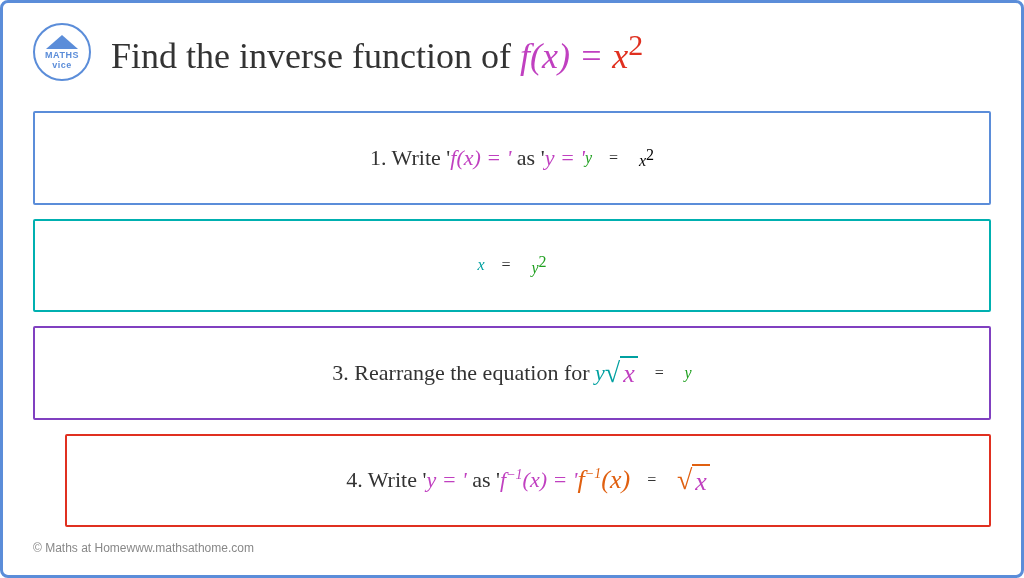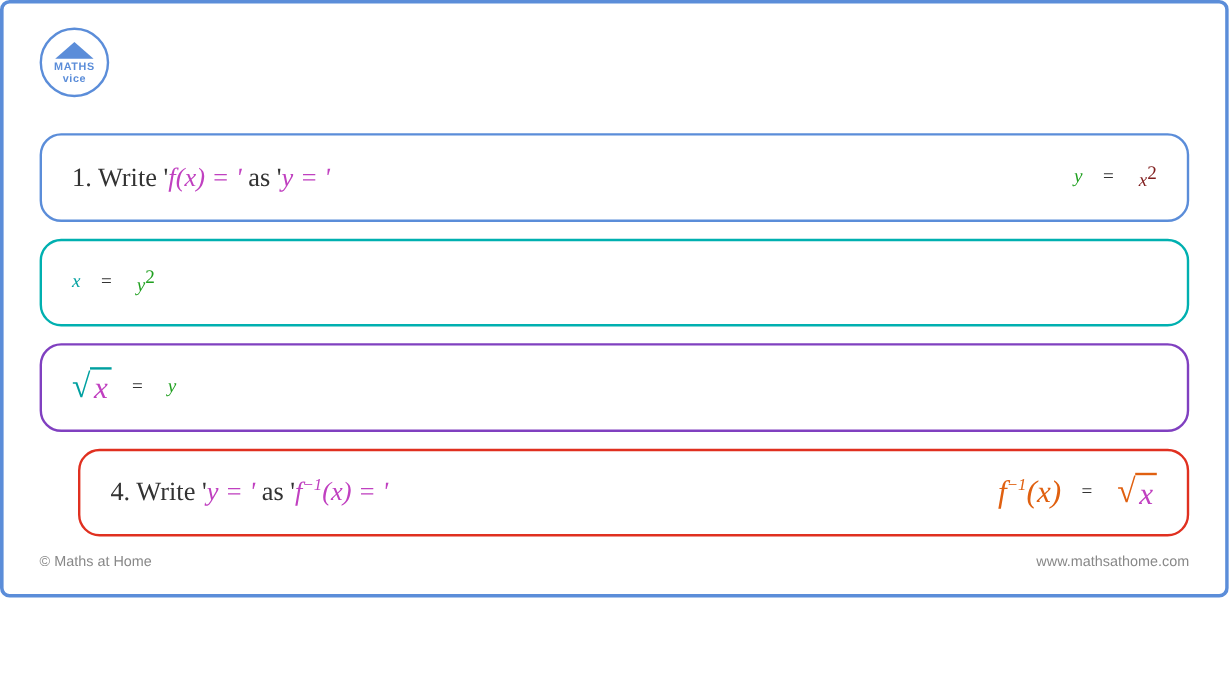--- a/index.html
+++ b/index.html
@@ -7,21 +7,21 @@
     body {
       width: 1024px;
       height: 578px;
       background: #fff;
       font-family: 'Georgia', serif;
       overflow: hidden;
     }
 
     .main-container {
       width: 1024px;
-      height: 498px;
+      height: 578px;
       background: #fff;
       border: 3px solid #5b8dd9;
       border-radius: 8px;
       position: relative;
       padding: 10px 30px 20px 30px;
       display: flex;
       flex-direction: column;
     }
 
     .header {
@@ -89,25 +89,25 @@
 
     .content-area {
       flex: 1;
       display: flex;
       flex-direction: column;
       gap: 14px;
       padding: 15px 0 10px 0;
     }
 
     .step-box {
-      border-radius: 18px;
+      border-radius: 2px;
       padding: 6px 25px;
       display: flex;
       align-items: center;
-      justify-content: space-between;
+      justify-content: center;
       flex: 1;
     }
 
     .step-box-1 {
       border: 2.5px solid #5b8dd9;
     }
 
     .step-box-2 {
       border: 2.5px solid #00b0b0;
     }
@@ -135,21 +135,21 @@
     .step-teal {
       color: #00a0a0;
       font-style: italic;
     }
 
     .formula-green {
       color: #20a020;
     }
 
     .formula-red {
-      color: #7f1d1d;
+      color: #000000;
     }
 
     .formula-teal {
       color: #00a0a0;
     }
 
     .formula-orange {
       color: #e06010;
     }
 
@@ -158,21 +158,20 @@
       vertical-align: super;
     }
 
     .equals-sign {
       color: #333;
       font-style: italic;
     }
 
     .footer {
       display: flex;
-      justify-content: space-between;
       align-items: center;
       padding: 4px 0 0 0;
       font-size: 12px;
       color: #888;
       font-family: Arial, sans-serif;
     }
 
     
     .sqrt-container {
       display: inline-flex;
@@ -224,20 +223,23 @@
 <body>
 
 <div class="main-container">
 
   <div class="header">
     <div class="logo">
       <div class="logo-triangle"></div>
       <span class="logo-text-maths">MATHS</span>
       <span class="logo-text-home">vice</span>
     </div>
+    <h1 class="title">
+      Find the inverse function of <span class="title-italic"><i>f</i>(<i>x</i>) = </span><span class="title-red"><i>x</i><sup>2</sup></span>
+    </h1>
   </div>
 
   <div class="content-area">
 
     <div class="step-box step-box-1">
       <div class="step-text">
         1. Write '<span class="step-pink"><i>f</i>(<i>x</i>) = '</span> as '<span class="step-pink"><i>y</i> = '</span>
       </div>
       <div class="formula-row">
         <span class="formula-green"><i>y</i></span>
@@ -248,20 +250,23 @@
 
     <div class="step-box step-box-2">
       <div class="formula-row">
         <span class="formula-teal"><i>x</i></span>
         <span class="equals-sign">&nbsp;= &nbsp;</span>
         <span class="formula-green"><i>y</i><sup class="sup-text">2</sup></span>
       </div>
     </div>
 
     <div class="step-box step-box-3">
+      <div class="step-text">
+        3. Rearrange the equation for <span class="step-teal"><i>y</i></span>
+      </div>
       <div class="formula-row">
 
         <span class="sqrt-container">
           <span class="sqrt-symbol">√</span>
             <span class="sqrt-radicand"><i>x</i></span>
         </span>
         <span class="equals-sign">&nbsp;= &nbsp;</span>
         <span class="formula-green"><i>y</i></span>
       </div>
     </div>

